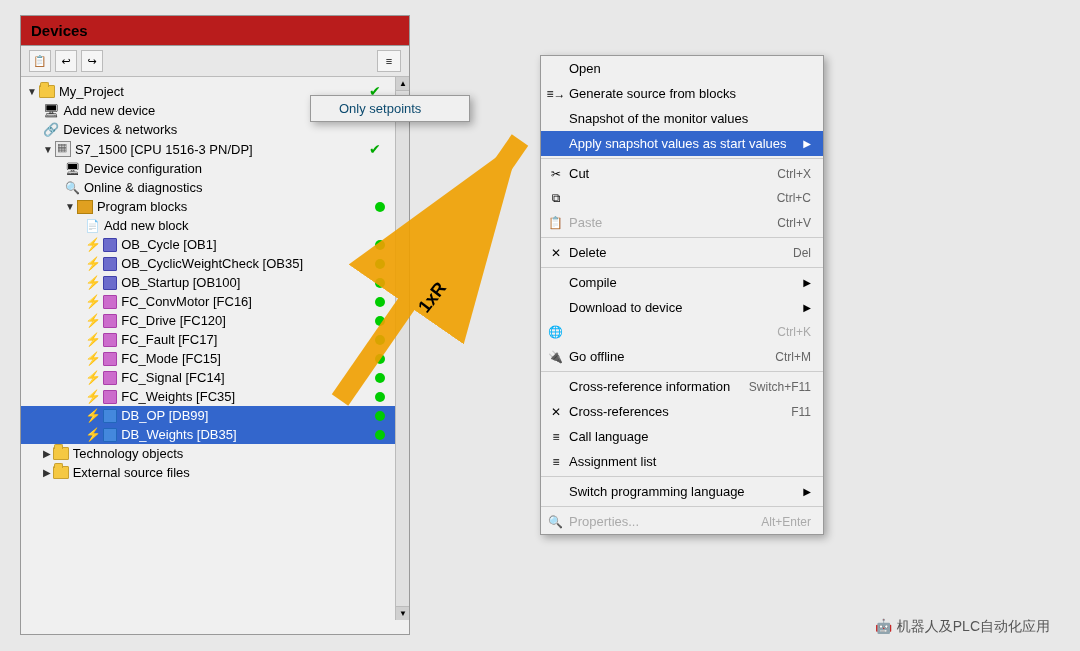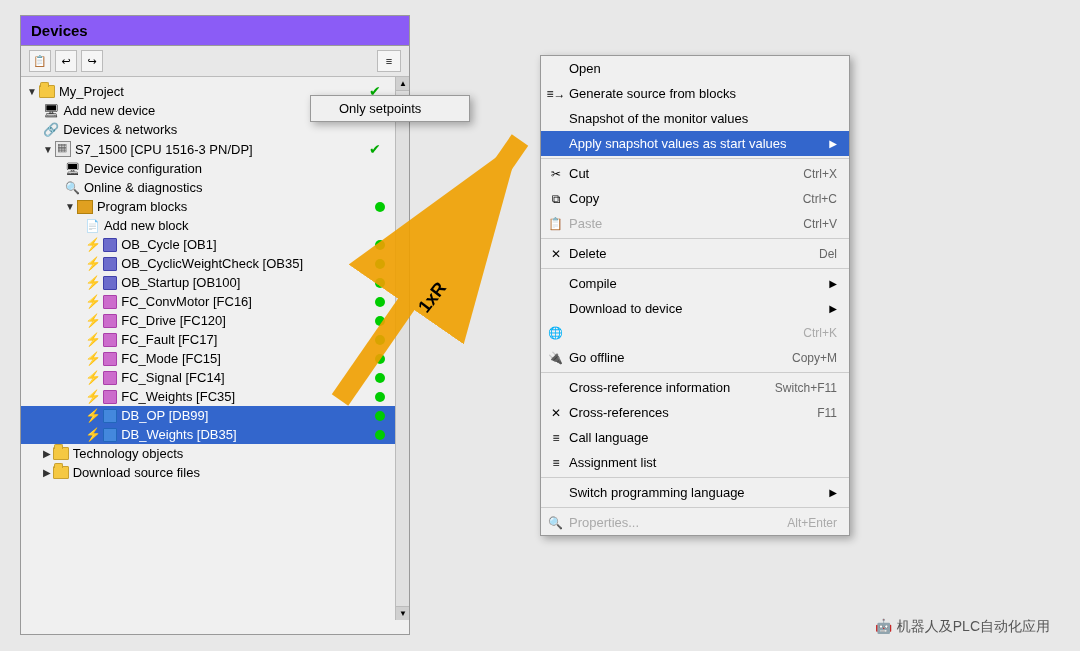--- a/index.html
+++ b/index.html
@@ -18,21 +18,21 @@
       position: absolute;
       left: 20px;
       top: 15px;
       width: 390px;
       height: 620px;
       background: #f0f0f0;
       border: 1px solid #999;
     }
 
     .panel-header {
-      background: #8b5cf6;
+      background: #b91c1c;
       border-bottom: 1px solid #999;
       padding: 6px 10px;
       font-size: 15px;
       font-weight: bold;
       color: #000;
     }
 
     .toolbar {
       display: flex;
       align-items: center;
@@ -235,21 +235,21 @@
 
     .label {
       flex: 1;
     }
 
     
     .context-menu {
       position: absolute;
       left: 540px;
       top: 55px;
-      width: 310px;
+      width: 284px;
       background: #f0f0f0;
       border: 1px solid #999;
       box-shadow: 3px 3px 8px rgba(0,0,0,0.3);
       z-index: 100;
     }
 
     .menu-item {
       display: flex;
       align-items: center;
       padding: 5px 12px 5px 28px;
@@ -306,21 +306,21 @@
       border: 1px solid #999;
       box-shadow: 3px 3px 8px rgba(0,0,0,0.3);
       z-index: 101;
     }
 
     .submenu-item {
       display: flex;
       align-items: center;
       padding: 5px 28px;
       cursor: pointer;
-      color: #000000;
+      color: #0c4a6e;
     }
 
     .arrow-svg {
       position: absolute;
       left: 340px;
       top: 140px;
       pointer-events: none;
     }
 
     
@@ -476,21 +476,21 @@
 
       <div class="tree-item" style="padding-left:22px;">
         <span class="arrow">▶</span>
         <span class="icon-folder"></span>
         <span class="label">Technology objects</span>
       </div>
 
       <div class="tree-item" style="padding-left:22px;">
         <span class="arrow">▶</span>
         <span class="icon-folder"></span>
-        <span class="label">Download source files</span>
+        <span class="label">External source files</span>
       </div>
 
     </div>
 
     <div class="tree-scroll-bar">
       <div class="scroll-arrow-up">▲</div>
       <div class="scroll-arrow-down">▼</div>
     </div>
   </div>
 </div>
@@ -518,21 +518,20 @@
   <div class="menu-separator"></div>
 
   <div class="menu-item">
     <span class="menu-icon">✂</span>
     <span class="label">Cut</span>
     <span class="shortcut">Ctrl+X</span>
   </div>
 
   <div class="menu-item">
     <span class="menu-icon">⧉</span>
-    <span class="label">Copy</span>
     <span class="shortcut">Ctrl+C</span>
   </div>
 
   <div class="menu-item disabled">
     <span class="menu-icon">📋</span>
     <span class="label">Paste</span>
     <span class="shortcut">Ctrl+V</span>
   </div>
 
   <div class="menu-separator"></div>
@@ -556,21 +555,21 @@
   </div>
 
   <div class="menu-item disabled">
     <span class="menu-icon">🌐</span>
     <span class="shortcut" style="color:#aaa;">Ctrl+K</span>
   </div>
 
   <div class="menu-item">
     <span class="menu-icon">🔌</span>
     <span class="label">Go offline</span>
-    <span class="shortcut">Copy+M</span>
+    <span class="shortcut">Ctrl+M</span>
   </div>
 
   <div class="menu-separator"></div>
 
   <div class="menu-item">
     <span class="label">Cross-reference information</span>
     <span class="shortcut">Switch+F11</span>
   </div>
 
   <div class="menu-item">

